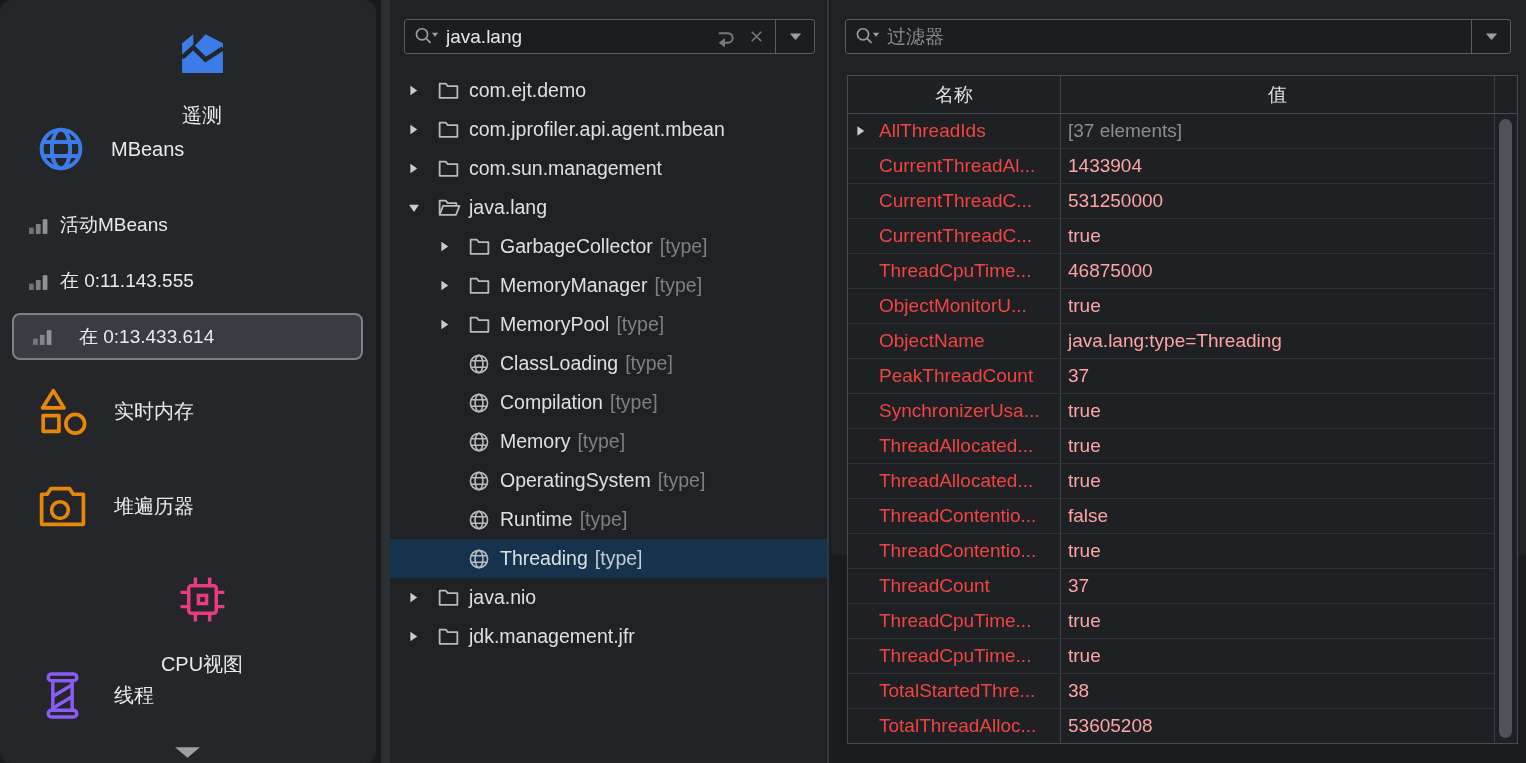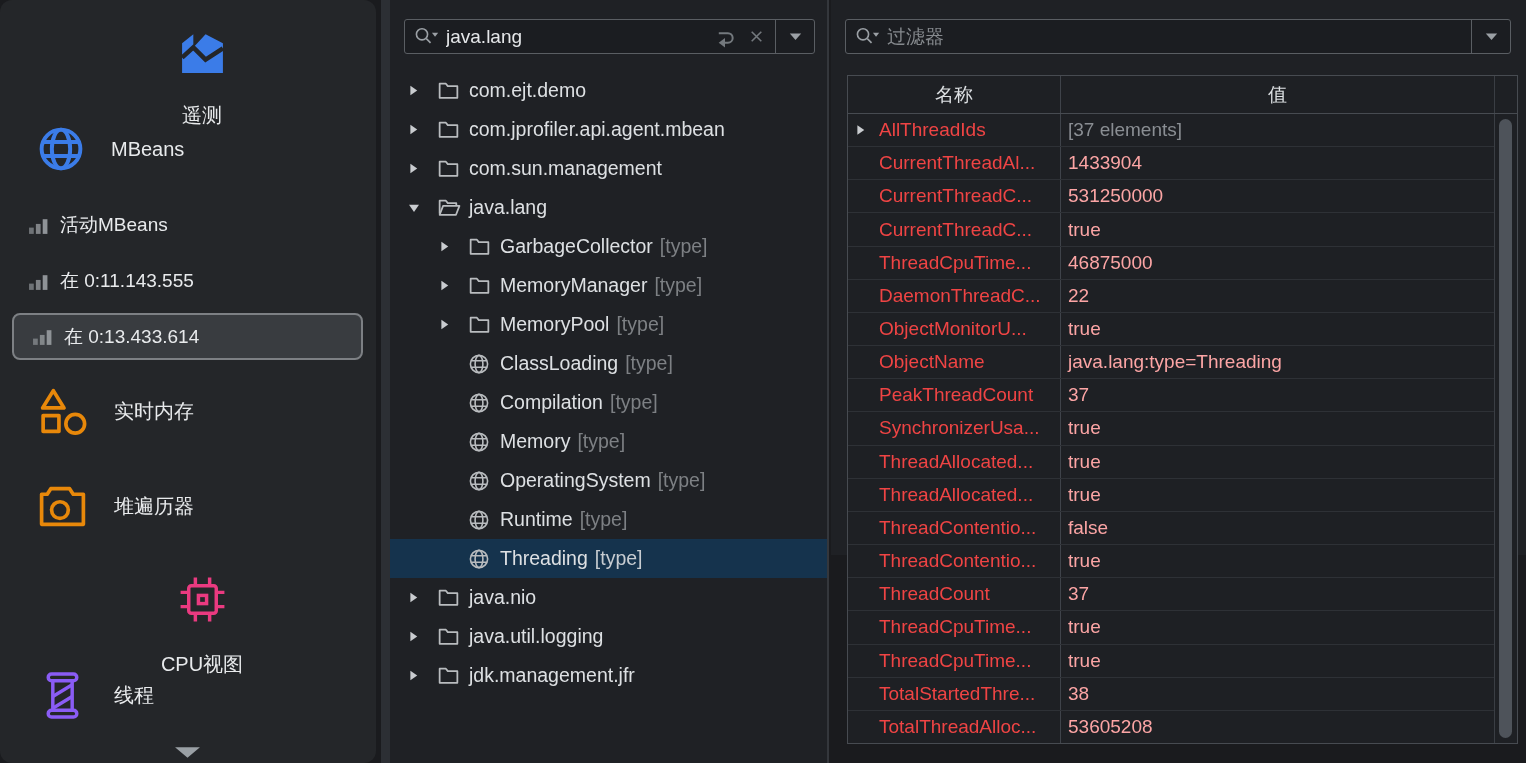--- a/index.html
+++ b/index.html
@@ -14,21 +14,21 @@
   
   .sidebar{position:absolute;left:0;top:0;width:376px;height:763px;
     background:#242629;border-radius:12px;}
   .side-item{position:absolute;left:36px;right:8px;display:flex;align-items:center;
     color:#e8eaec;cursor:default;}
   .side-item.large{gap:25px;font-size:20px;}
   .side-item.small{left:28px;gap:11px;font-size:19px;}
   .side-item .s-icon{display:flex;align-items:center;justify-content:center;flex:0 0 auto;}
   .side-item.selected{left:12px;width:351px;right:auto;
     background:#393c40;border:2px solid #7d8084;border-radius:8px;
-    padding-left:18px;box-sizing:border-box;gap:11px;}
+    padding-left:18px;box-sizing:border-box;gap:26px;}
   .more-chevron{position:absolute;left:174px;bottom:4px;color:#9aa0a5;}
 
   .divider-strip{position:absolute;left:381px;top:0;width:9px;height:763px;background:#2c2f34;}
 
   
   .tree-panel{position:absolute;left:390px;top:0;width:439px;height:763px;background:#1f2125;}
   .panel-edge{position:absolute;right:0;top:0;width:2px;height:763px;background:#34373c;}
 
   .searchbox{position:absolute;left:14px;top:19px;height:35px;box-sizing:border-box;
     display:flex;align-items:center;background:#1b1d21;
@@ -416,33 +416,20 @@
         <span class="t-arrow">
           <svg viewBox="0 0 24 24" width="15" height="15">
             <path d="M7 4.5 L18 12 L7 19.5 Z" fill="currentColor"></path>
           </svg>
         </span>
         <span class="t-icon">
           <svg viewBox="0 0 24 24" width="25" height="25">
             <path d="M3.5 19 V5.5 H9.5 L11.3 7.8 H20.5 V19 Z" fill="none" stroke="currentColor" stroke-width="1.7" stroke-linejoin="round"></path>
           </svg>
         </span>
-        <span class="t-label">java.util.logging</span>
-      </div>
-      <div class="tree-row" style="padding-left: 16px;">
-        <span class="t-arrow">
-          <svg viewBox="0 0 24 24" width="15" height="15">
-            <path d="M7 4.5 L18 12 L7 19.5 Z" fill="currentColor"></path>
-          </svg>
-        </span>
-        <span class="t-icon">
-          <svg viewBox="0 0 24 24" width="25" height="25">
-            <path d="M3.5 19 V5.5 H9.5 L11.3 7.8 H20.5 V19 Z" fill="none" stroke="currentColor" stroke-width="1.7" stroke-linejoin="round"></path>
-          </svg>
-        </span>
         <span class="t-label">jdk.management.jfr</span>
       </div>
     </div>
   <div class="panel-edge"></div>
 </div>
 
 <div class="attr-panel">
   <div class="searchbox" style="width:666px">
     <span class="sb-search">
       <svg viewBox="0 0 30 26" width="27" height="24">
@@ -499,26 +486,20 @@
             <div class="td-value">true</div>
           </div>
           <div class="trow">
             <div class="td-name">
               <span>ThreadCpuTime...</span>
             </div>
             <div class="td-value">46875000</div>
           </div>
           <div class="trow">
             <div class="td-name">
-              <span>DaemonThreadC...</span>
-            </div>
-            <div class="td-value">22</div>
-          </div>
-          <div class="trow">
-            <div class="td-name">
               <span>ObjectMonitorU...</span>
             </div>
             <div class="td-value">true</div>
           </div>
           <div class="trow">
             <div class="td-name">
               <span>ObjectName</span>
             </div>
             <div class="td-value">java.lang:type=Threading</div>
           </div>

